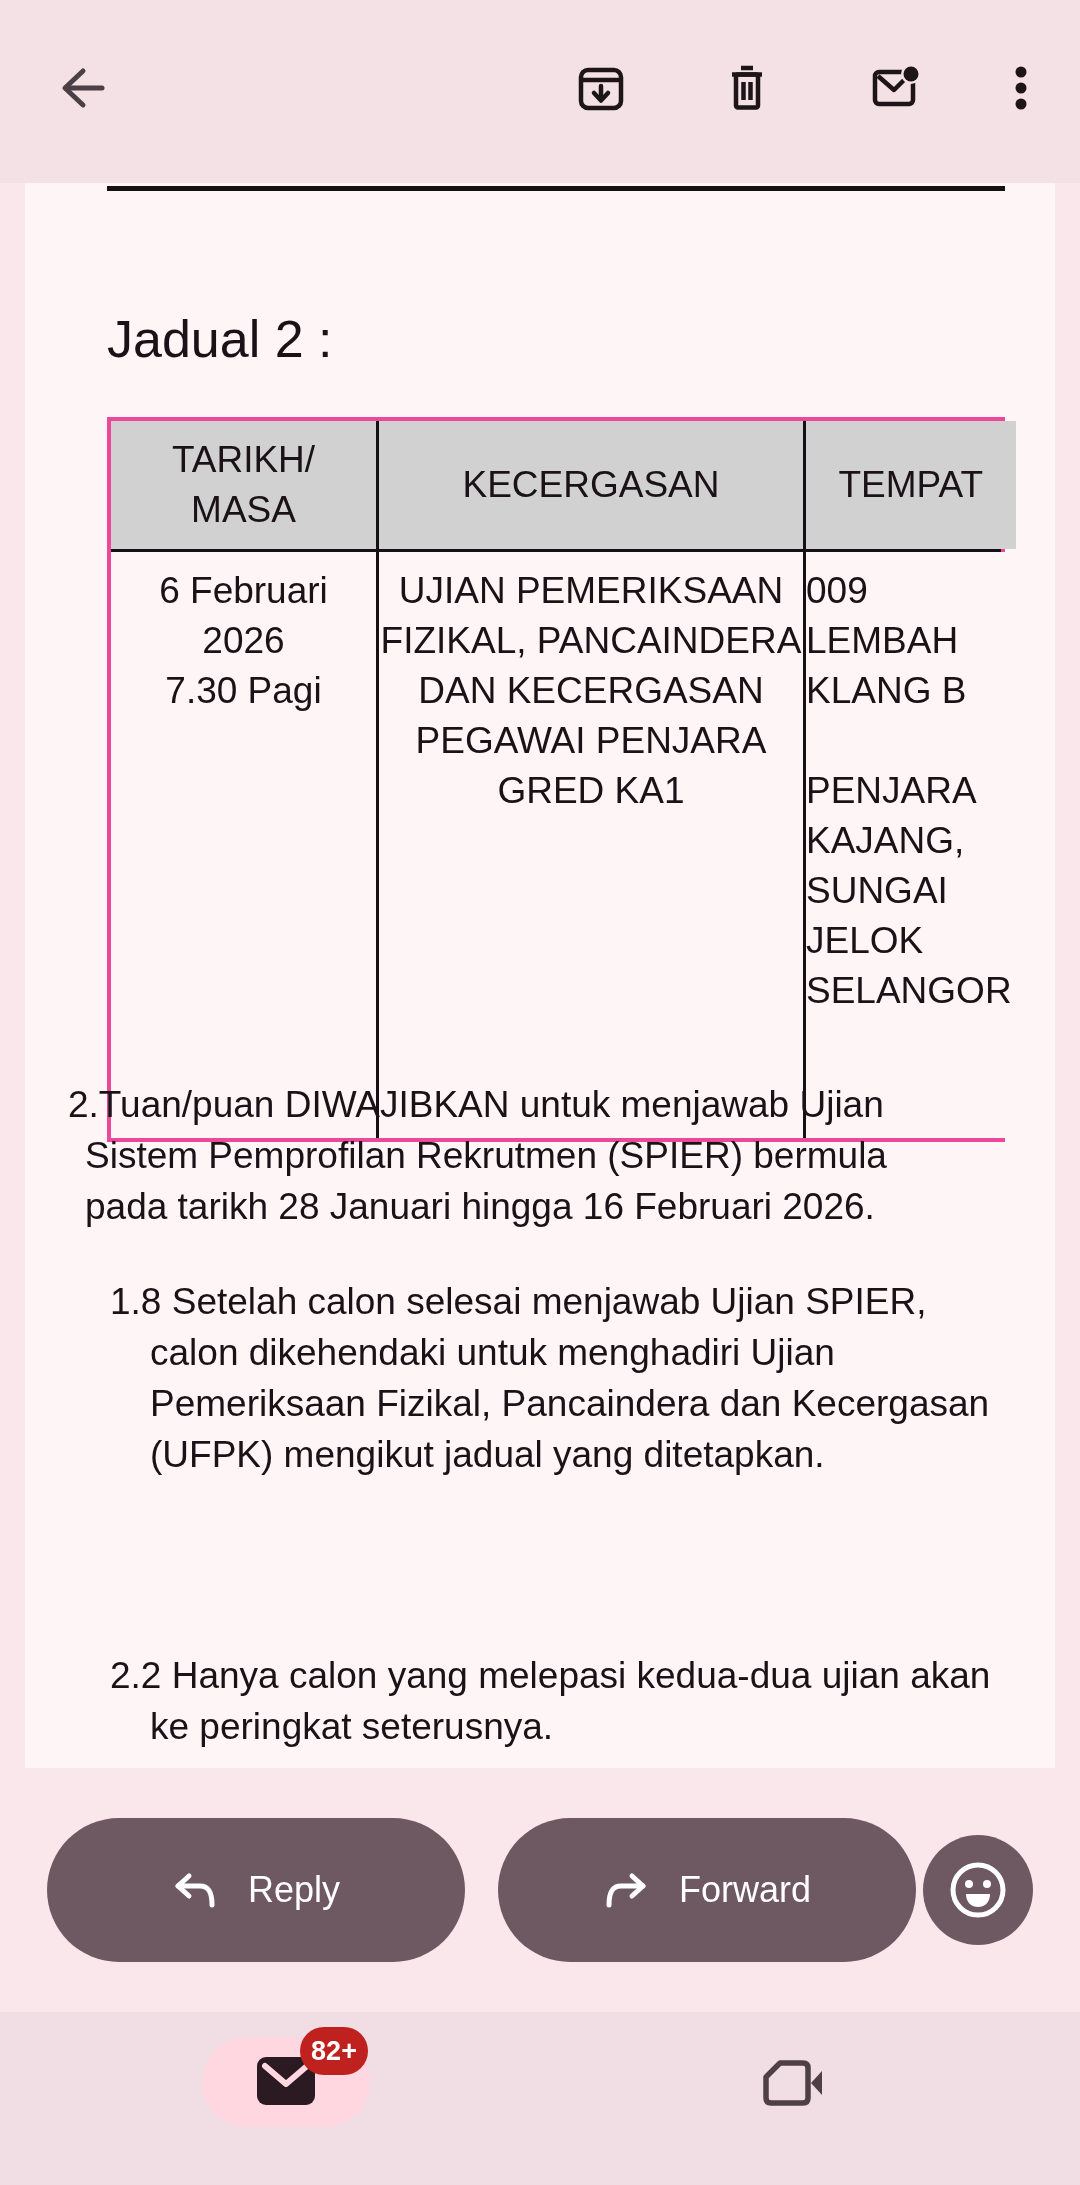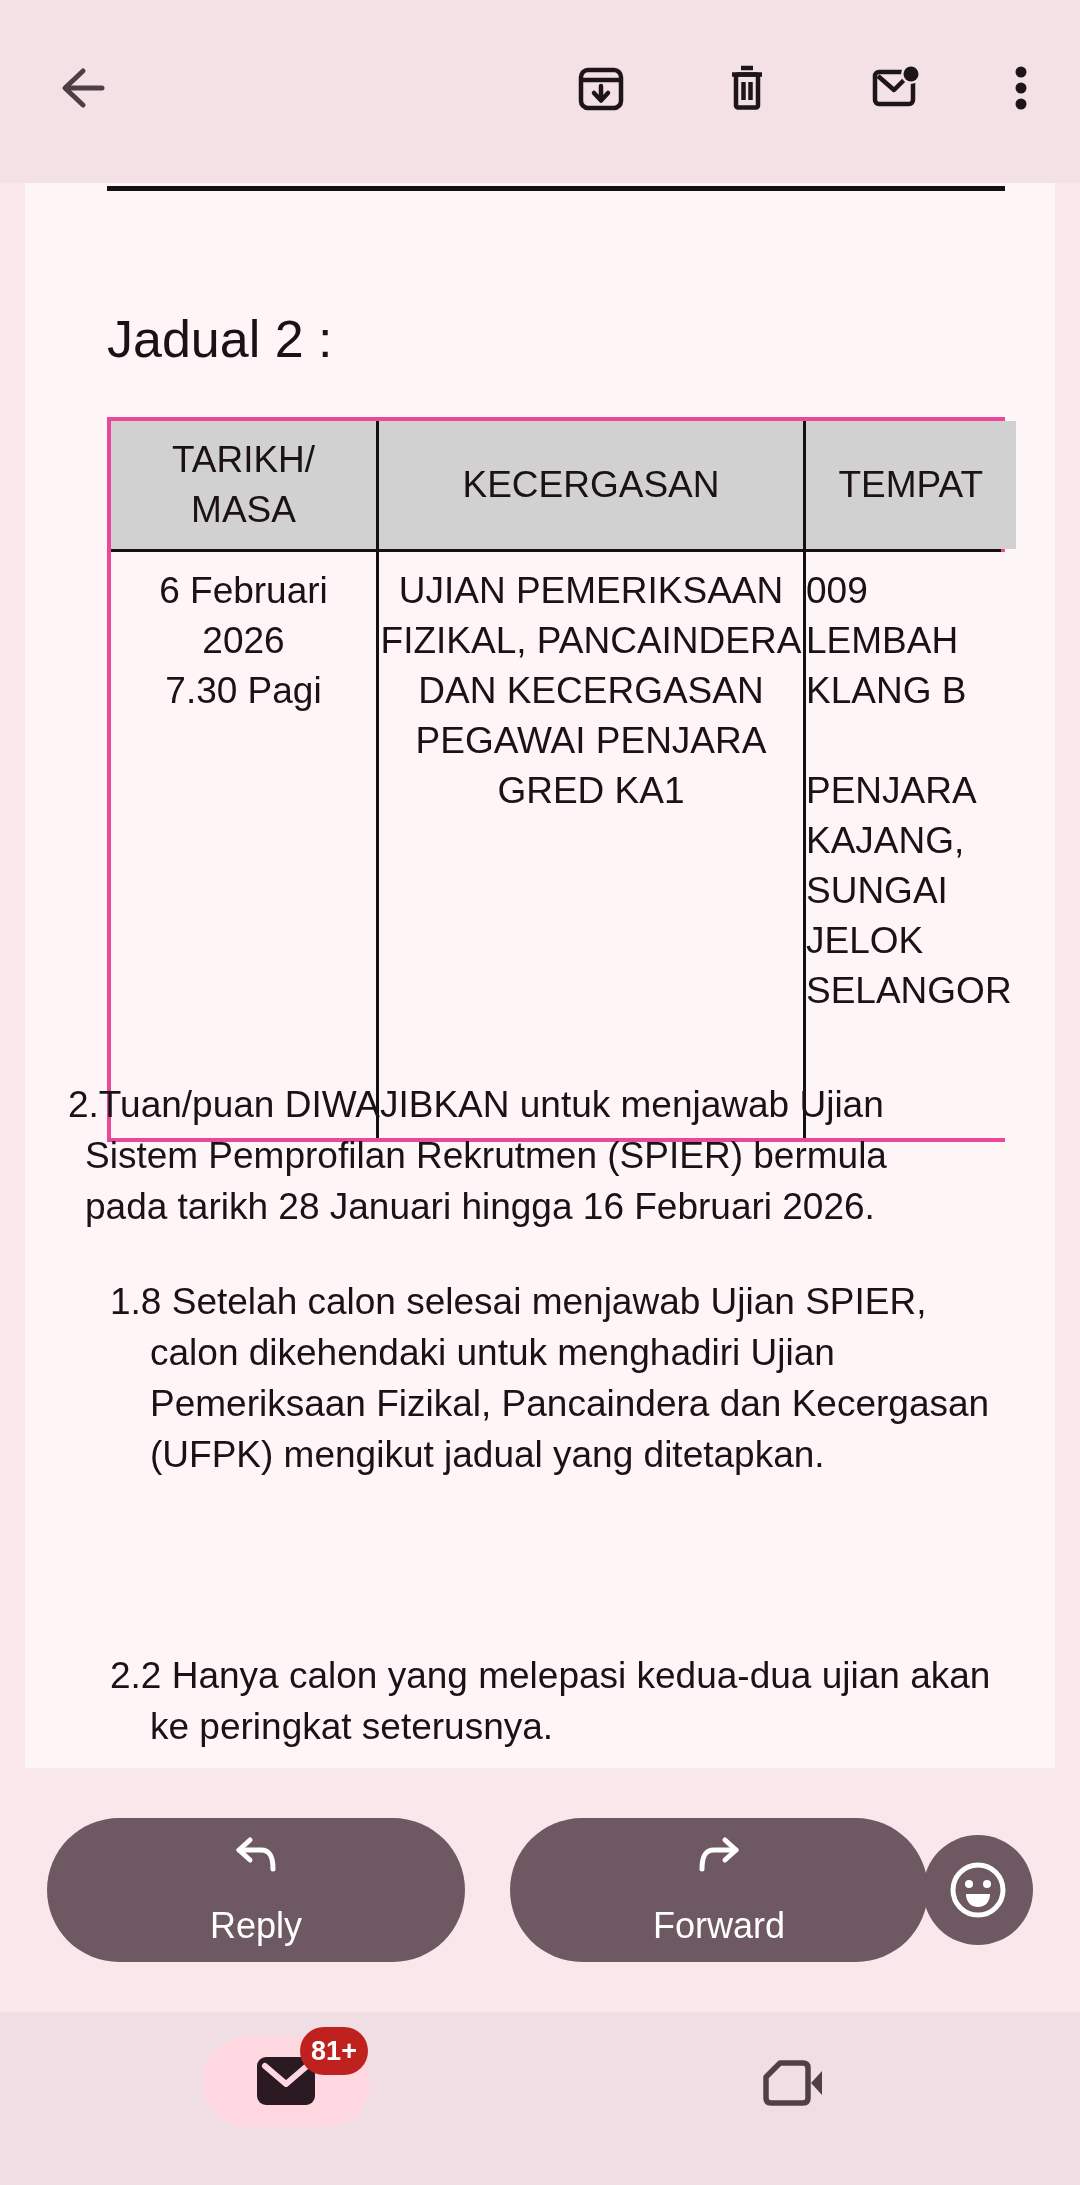--- a/index.html
+++ b/index.html
@@ -61,24 +61,24 @@
   .para.p-main { left:60px;  top:896px;  text-indent:-17px; }
   .para.p-sub1 { left:125px; top:1093px; text-indent:-40px; width:880px; }
   .para.p-sub2 { left:125px; top:1307px; text-indent:-40px; width:880px; }
   .para.p-sub3 { left:125px; top:1467px; text-indent:-40px; width:880px; }
 
   
   .pill-btn {
     position:absolute; top:1818px; height:144px; border-radius:72px;
     background:#6e5962; color:#ffffff; border:none;
     display:flex; align-items:center; justify-content:center; gap:30px;
-    font-family:"Liberation Sans", sans-serif; font-size:36px;flex-direction:column;
+    font-family:"Liberation Sans", sans-serif; font-size:36px;
   }
   .btn-reply   { left:47px;  width:418px; }
-  .btn-forward { left:510px; width:418px; }
+  .btn-forward { left:498px; width:418px; }
   .btn-emoji {
     position:absolute; left:923px; top:1835px; width:110px; height:110px;
     border-radius:50%; background:#6e5962; border:none;
     display:flex; align-items:center; justify-content:center;
   }
   .pill-btn svg, .btn-emoji svg { display:block; }
 
   
   .navbar {
     position:absolute; left:0; top:2012px; width:1080px; height:173px;
@@ -226,21 +226,21 @@
 
 <div class="navbar">
   <div class="nav-tab-mail">
     <div class="nav-pill"></div>
     <span class="nav-mail-icon">
       <svg width="60" height="50" viewBox="0 0 60 50">
         <rect x="0" y="0" width="58" height="48" rx="9" fill="#2b1a21"></rect>
         <path d="M8 9 L29 27 L50 9" fill="none" stroke="#ffd7e1" stroke-width="6" stroke-linecap="round" stroke-linejoin="round"></path>
       </svg>
     </span>
-    <div class="nav-badge">81+</div>
+    <div class="nav-badge">82+</div>
   </div>
 
   <div class="nav-tab-video">
     <span>
       <svg width="66" height="58" viewBox="0 0 66 58" fill="none">
         <path d="M22 9 H45 Q50 9 50 14 V44 Q50 49 45 49 H13 Q8 49 8 44 V23 Z" stroke="#4f4046" stroke-width="5.5" stroke-linejoin="round"></path>
         <path d="M53 29 L64 17 V41 Z" fill="#4f4046"></path>
       </svg>
     </span>
   </div>

